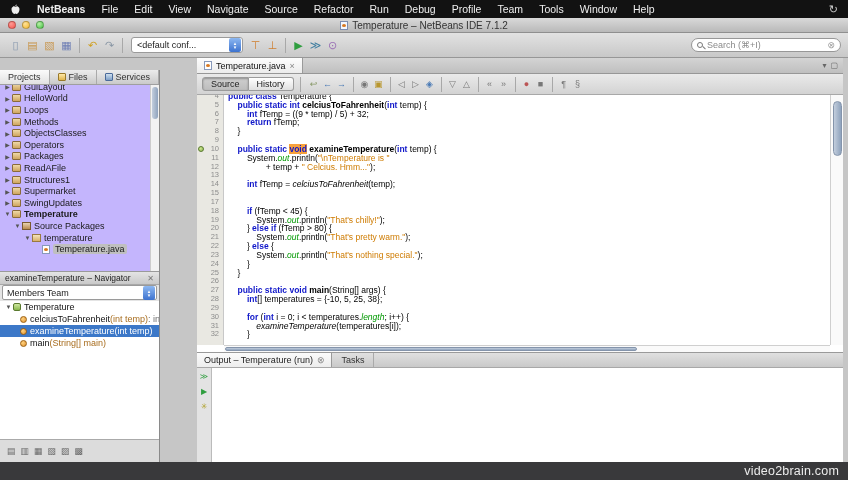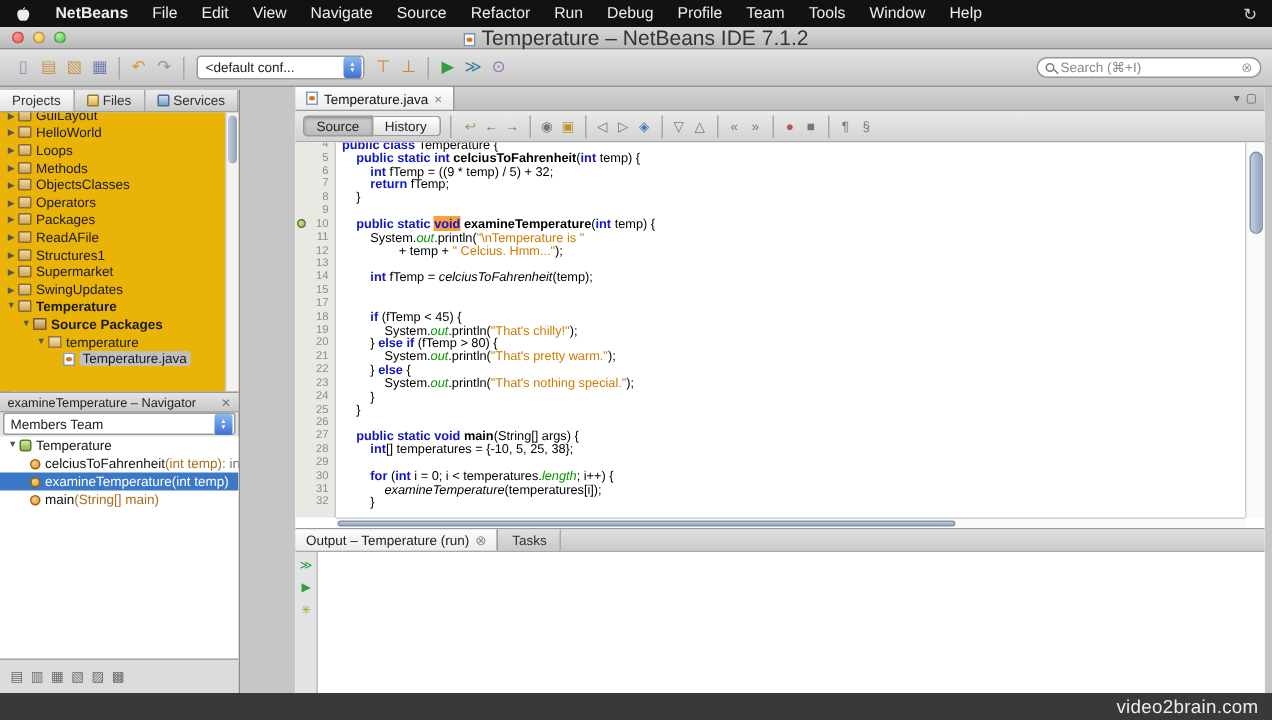--- a/index.html
+++ b/index.html
@@ -15,21 +15,21 @@
   .menu-right{margin-left:auto;padding-right:10px;color:#cfcfcf;font-size:11px;}
 
   
   .titlebar{position:absolute;top:18px;left:0;right:0;height:15px;
     background:linear-gradient(#d9d9d9,#b9b9b9);border-bottom:1px solid #8f8f8f;
     display:flex;align-items:center;}
   .tl{width:8px;height:8px;border-radius:50%;margin-left:6px;border:1px solid rgba(0,0,0,.25);}
   .tl.red{background:radial-gradient(circle at 35% 30%,#ff9a94,#f6574f);margin-left:8px;}
   .tl.yel{background:radial-gradient(circle at 35% 30%,#ffe29a,#f5b92e);}
   .tl.grn{background:radial-gradient(circle at 35% 30%,#b9f0a8,#46c344);}
-  .title-wrap{position:absolute;left:0;right:0;text-align:center;font-size:14px;color:#333;}
+  .title-wrap{position:absolute;left:0;right:0;text-align:center;font-size:10px;color:#333;}
   .title-icon{display:inline-block;width:8px;height:9px;background:#f4f8ff;border:1px solid #7d8db0;
     vertical-align:-1px;margin-right:4px;position:relative;}
   .title-icon::after{content:"";position:absolute;left:1px;top:2px;width:4px;height:3px;background:#d87820;border-radius:50%;}
 
   
   .toolbar{position:absolute;top:33px;left:0;right:0;height:25px;
     background:linear-gradient(#e2e2e2,#c8c8c8);border-bottom:1px solid #979797;
     display:flex;align-items:center;padding:0 7px;}
   .tbicon{font-size:11px;width:17px;text-align:center;color:#777;line-height:16px;}
   .tsep{width:1px;height:15px;background:#a8a8a8;margin:0 4px;}
@@ -42,31 +42,31 @@
   .searchbox{margin-left:auto;width:150px;height:14px;background:#fff;border:1px solid #979797;
     border-radius:8px;display:flex;align-items:center;padding:0 5px;font-size:9px;color:#8a8a8a;}
   .mag{width:6px;height:6px;border:1.4px solid #7a7a7a;border-radius:50%;position:relative;margin-right:4px;flex:none;}
   .mag::after{content:"";position:absolute;width:3.5px;height:1.4px;background:#7a7a7a;transform:rotate(45deg);right:-3px;bottom:-1.5px;}
   .search-clear{margin-left:auto;color:#9a9a9a;font-size:9px;}
 
   
   .main{position:absolute;top:58px;left:0;right:0;bottom:18px;background:#c6c6c6;}
 
   
-  .sidebar{position:absolute;left:0;top:2px;bottom:0;width:160px;background:#e4e4e4;border-right:1px solid #8a8a8a;}
+  .sidebar{position:absolute;left:0;top:12px;bottom:0;width:160px;background:#e4e4e4;border-right:1px solid #8a8a8a;}
   .side-tabs{position:absolute;top:0;left:0;right:0;height:15px;display:flex;
     background:linear-gradient(#ececec,#cacaca);border-bottom:1px solid #9f9f9f;font-size:9px;color:#333;}
   .side-tab{display:flex;align-items:center;gap:3px;padding:0 8px;border-right:1px solid #aaa;}
   .side-tab.active{background:linear-gradient(#fbfbfb,#e2e2e2);}
   .ticon{width:8px;height:8px;display:inline-block;border-radius:1px;}
   .ticon.projects{background:linear-gradient(#efd9a8,#cfa55f);border:1px solid #8a6b3a;}
   .ticon.files{background:linear-gradient(#ffe9a8,#e0b64e);border:1px solid #9a7a2a;}
   .ticon.services{background:linear-gradient(#cfe0ef,#7fa0c8);border:1px solid #4a6a9a;}
 
-  .projects{position:absolute;top:15px;left:0;right:0;height:186px;background:#eab308;overflow:hidden;font-size:9px;}
+  .projects{position:absolute;top:15px;left:0;right:0;height:186px;background:#c4b5fd;overflow:hidden;font-size:9px;}
   .trow{height:11.6px;display:flex;align-items:center;white-space:nowrap;}
   .projects .trow:first-child{margin-top:-4px;}
   .arr{width:9px;font-size:6px;color:#555;text-align:center;flex:none;}
   .tlabel{margin-left:3px;color:#1a1a1a;}
   .tlabel.bold{font-weight:bold;}
   .tlabel.sel{background:#bfbfbf;border-radius:2px;padding:0 2px;}
   .proj-scroll{position:absolute;top:15px;right:0;width:9px;height:186px;background:#f2f2f2;border-left:1px solid #ccc;}
   .proj-thumb{position:absolute;top:2px;left:1px;width:6px;height:32px;border-radius:3px;
     background:linear-gradient(90deg,#c3cedd,#8fa3bd);}
 
@@ -300,21 +300,21 @@
           <div class="trow" style="padding-left: 3px;">
             <span class="arr">▶</span>
             <span class="ic ic-project-icon"></span>
             <span class="tlabel">SwingUpdates</span>
           </div>
           <div class="trow" style="padding-left: 3px;">
             <span class="arr">▼</span>
             <span class="ic ic-project-icon"></span>
             <span class="tlabel bold">Temperature</span>
           </div>
-          <div class="trow" style="padding-left: 13px; font-weight: bold;">
+          <div class="trow" style="padding-left: 13px;">
             <span class="arr">▼</span>
             <span class="ic ic-srcpkg-icon"></span>
             <span class="tlabel">Source Packages</span>
           </div>
           <div class="trow" style="padding-left: 23px;">
             <span class="arr">▼</span>
             <span class="ic ic-package-icon"></span>
             <span class="tlabel">temperature</span>
           </div>
           <div class="trow" style="padding-left: 33px;">

